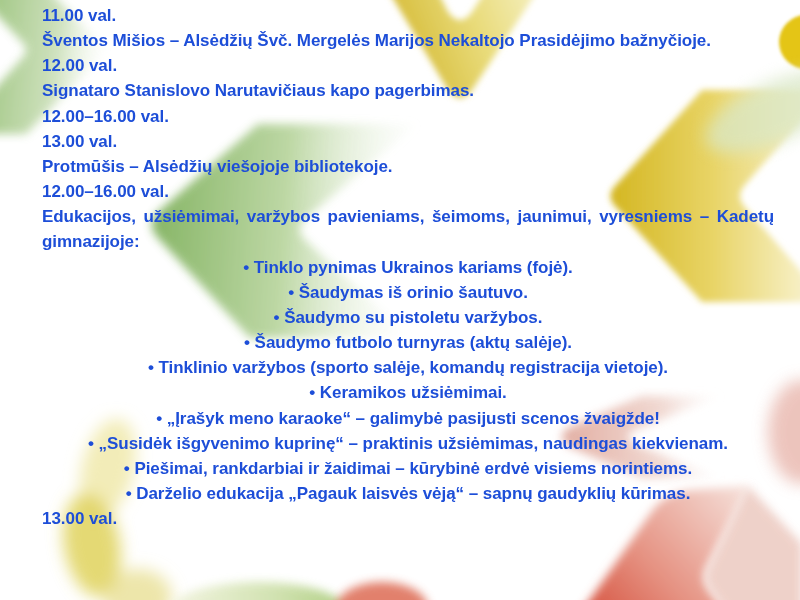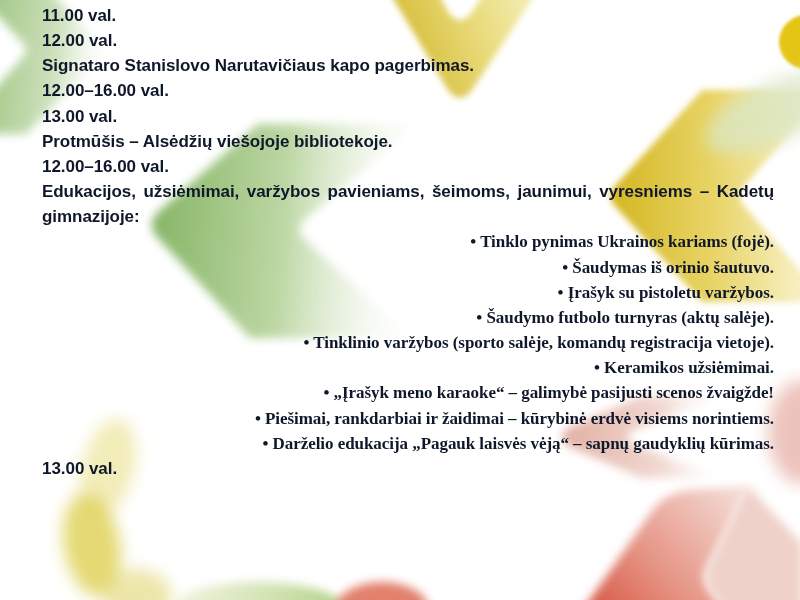--- a/index.html
+++ b/index.html
@@ -8,29 +8,29 @@
     width:800px;height:600px;
     background:#ffffff;
     overflow:hidden;
     font-family:"Liberation Sans",sans-serif;
   }
   .bg{position:absolute;left:0;top:0;width:800px;height:600px;}
   .content{
     position:absolute;left:0;top:0;box-sizing:border-box;
     width:800px;height:600px;
     padding:3px 26px 0 42px;
-    color:#0f172a;
+    color:#1d4ed8;
     font-weight:700;
     font-size:17px;
     line-height:25.15px;
     letter-spacing:-0.05px;
   }
   .content p{margin:0;text-align:justify;}
   .content p.time{text-align:left;}
-  .content p.bullet{text-align:right;font-family:Liberation Serif, serif;}
+  .content p.bullet{text-align:center;}
 </style>
 </head>
 <body>
 
 <div class="poster">
 
   <svg class="bg" width="800" height="600" viewBox="0 0 800 600" aria-hidden="true">
     <defs>
       <filter id="f15" x="-40%" y="-40%" width="180%" height="180%">
           <feGaussianBlur stdDeviation="1.5"></feGaussianBlur>
@@ -109,20 +109,21 @@
 
     <ellipse filter="url(#f5)" opacity="0.9" cx="258" cy="610" rx="88" ry="28" fill="url(#gGreenBot)"></ellipse>
 
     <ellipse filter="url(#f5)" opacity="0.85" cx="382" cy="608" rx="46" ry="26" fill="#dd6a52"></ellipse>
   </svg>
 
   <div class="content">
 
     <div>
       <p class="time">11.00 val.</p>
+      <p class="desc">Šventos Mišios – Alsėdžių Švč. Mergelės Marijos Nekaltojo Prasidėjimo bažnyčioje.</p>
     </div>
 
     <div>
       <p class="time">12.00 val.</p>
       <p class="desc">Signataro Stanislovo Narutavičiaus kapo pagerbimas.</p>
     </div>
 
     <div>
       <p class="time">12.00–16.00 val.</p>
     </div>
@@ -130,25 +131,26 @@
     <div>
       <p class="time">13.00 val.</p>
       <p class="desc">Protmūšis – Alsėdžių viešojoje bibliotekoje.</p>
     </div>
 
     <div>
       <p class="time">12.00–16.00 val.</p>
       <p class="desc">Edukacijos, užsiėmimai, varžybos pavieniams, šeimoms, jaunimui, vyresniems – Kadetų gimnazijoje:</p>
       <p class="bullet">• Tinklo pynimas Ukrainos kariams (fojė).</p>
       <p class="bullet">• Šaudymas iš orinio šautuvo.</p>
-      <p class="bullet">• Įrašyk su pistoletu varžybos.</p>
+      <p class="bullet">• Šaudymo su pistoletu varžybos.</p>
       <p class="bullet">• Šaudymo futbolo turnyras (aktų salėje).</p>
       <p class="bullet">• Tinklinio varžybos (sporto salėje, komandų registracija vietoje).</p>
       <p class="bullet">• Keramikos užsiėmimai.</p>
       <p class="bullet">• „Įrašyk meno karaoke“ – galimybė pasijusti scenos žvaigžde!</p>
+      <p class="bullet">• „Susidėk išgyvenimo kuprinę“ – praktinis užsiėmimas, naudingas kiekvienam.</p>
       <p class="bullet">• Piešimai, rankdarbiai ir žaidimai – kūrybinė erdvė visiems norintiems.</p>
       <p class="bullet">• Darželio edukacija „Pagauk laisvės vėją“ – sapnų gaudyklių kūrimas.</p>
     </div>
 
     <div>
       <p class="time">13.00 val.</p>
     </div>
 
   </div>
 </div>

